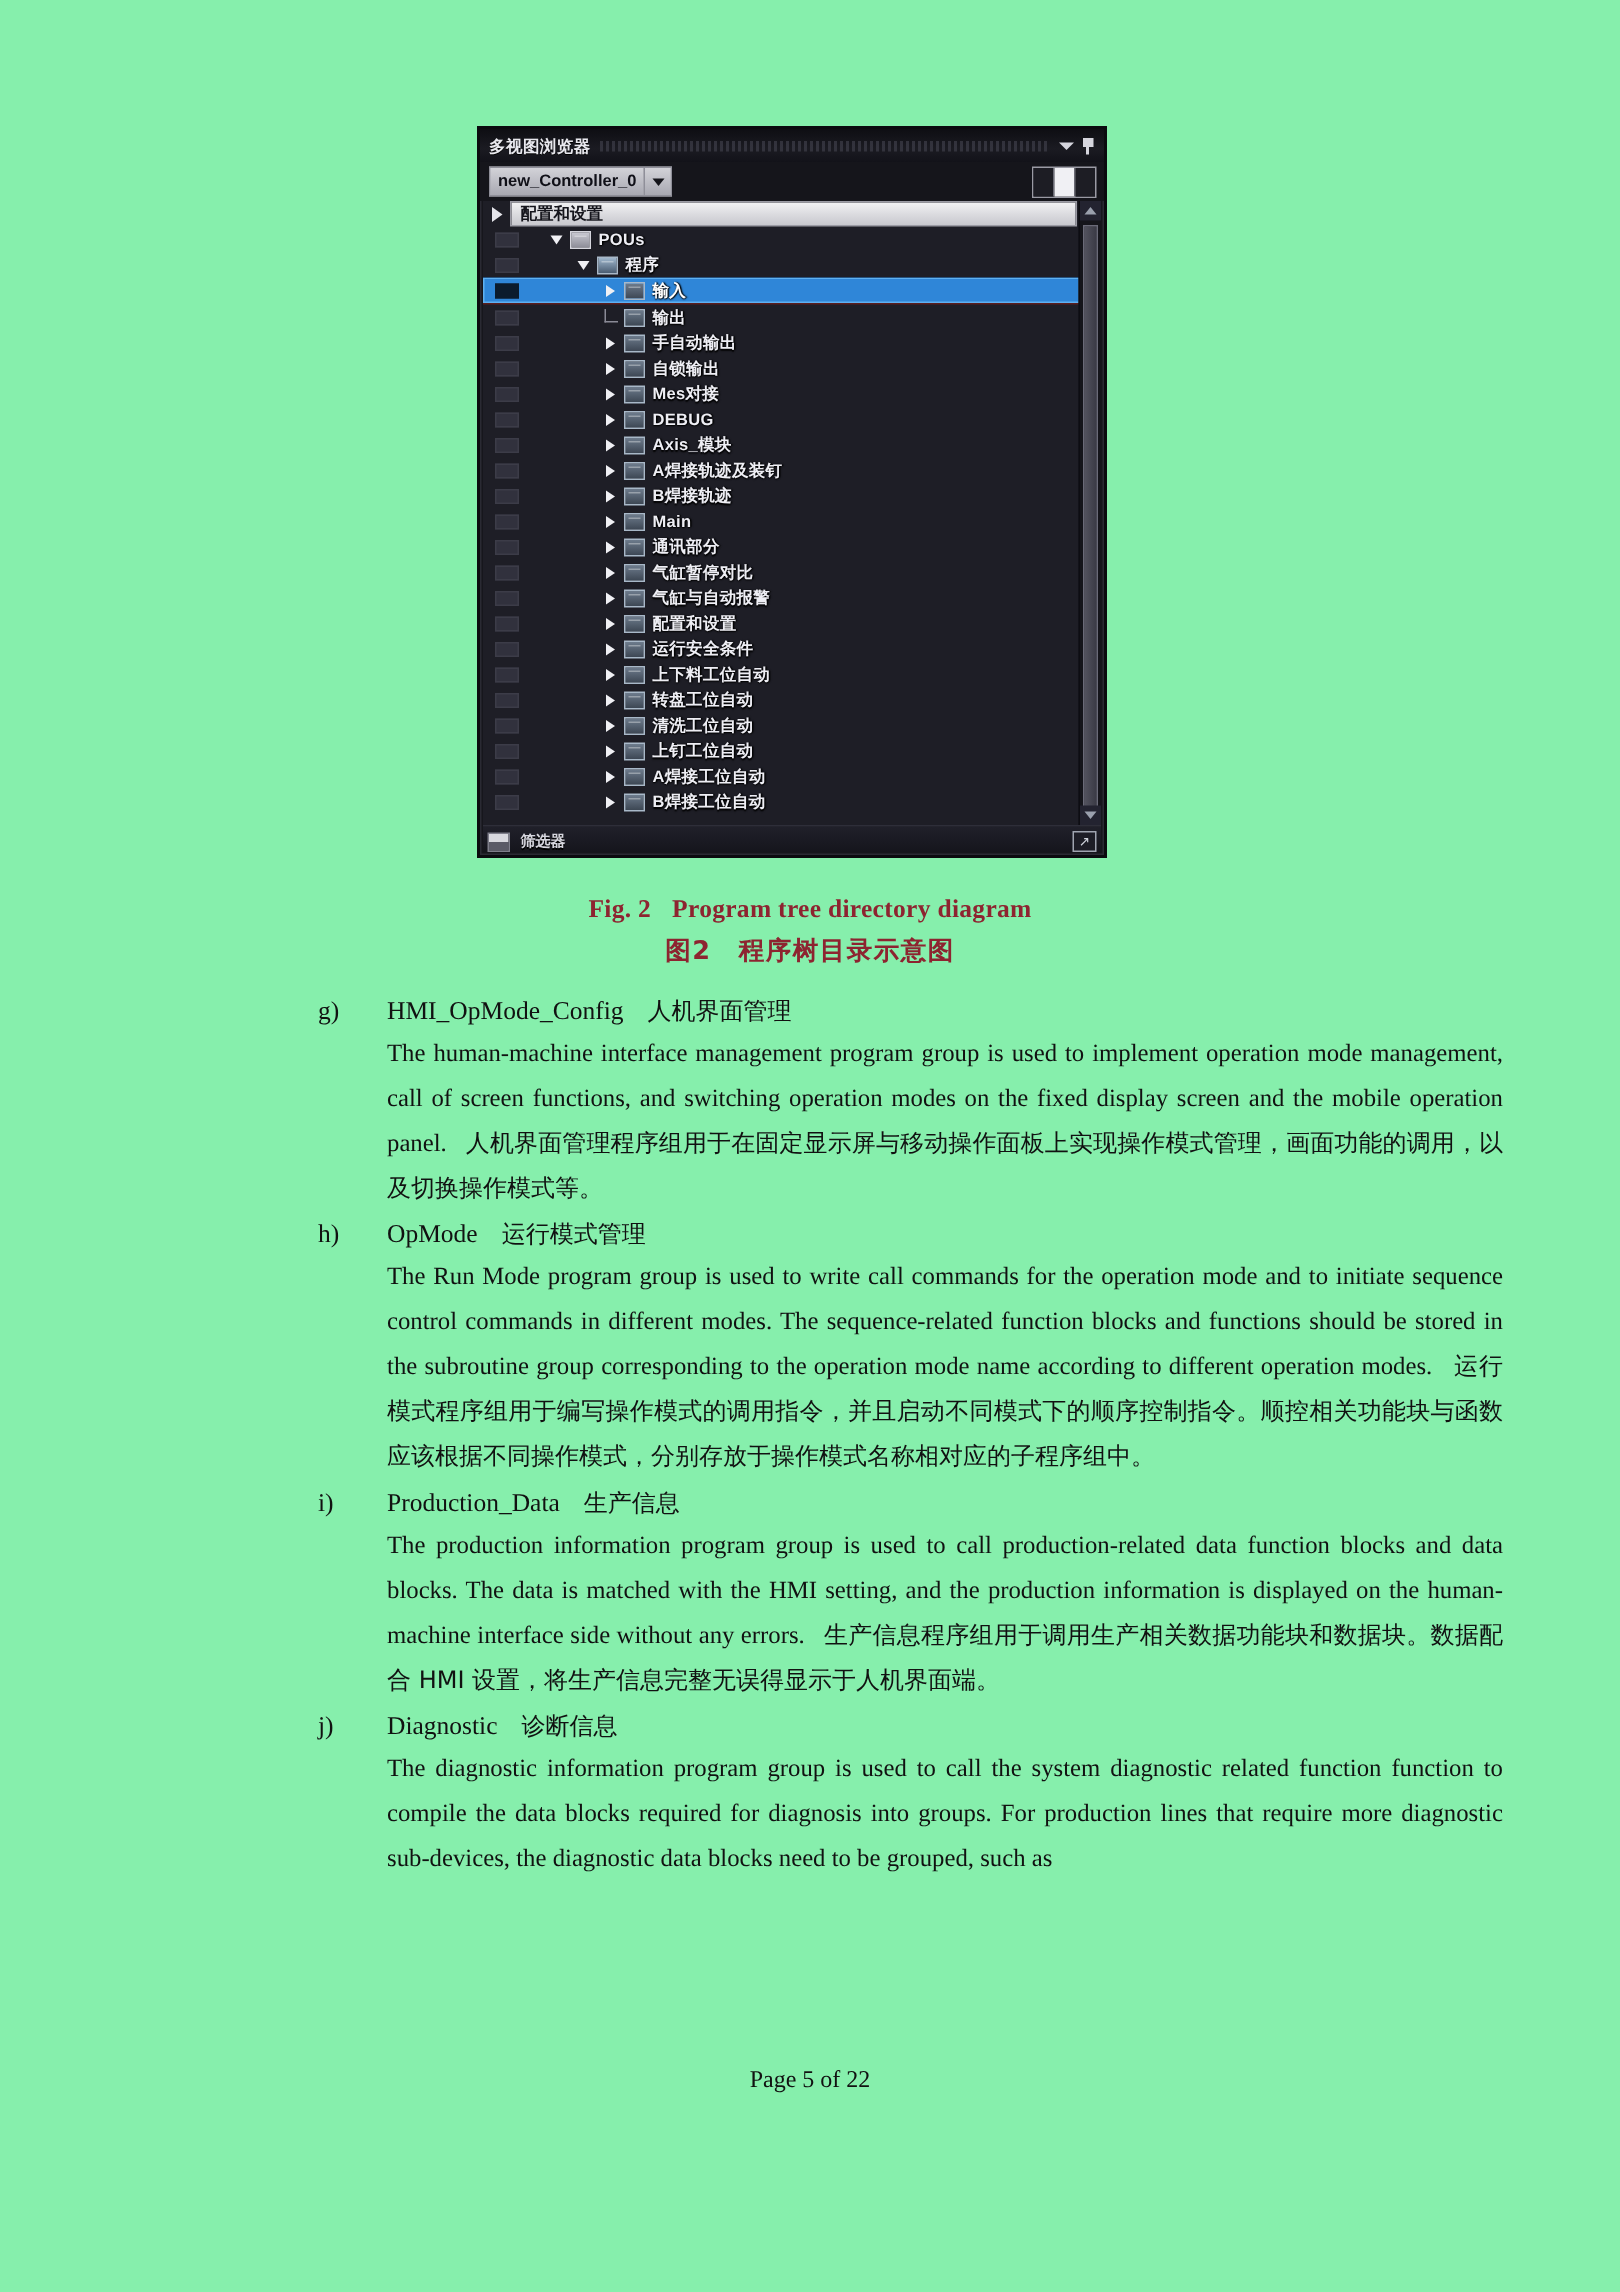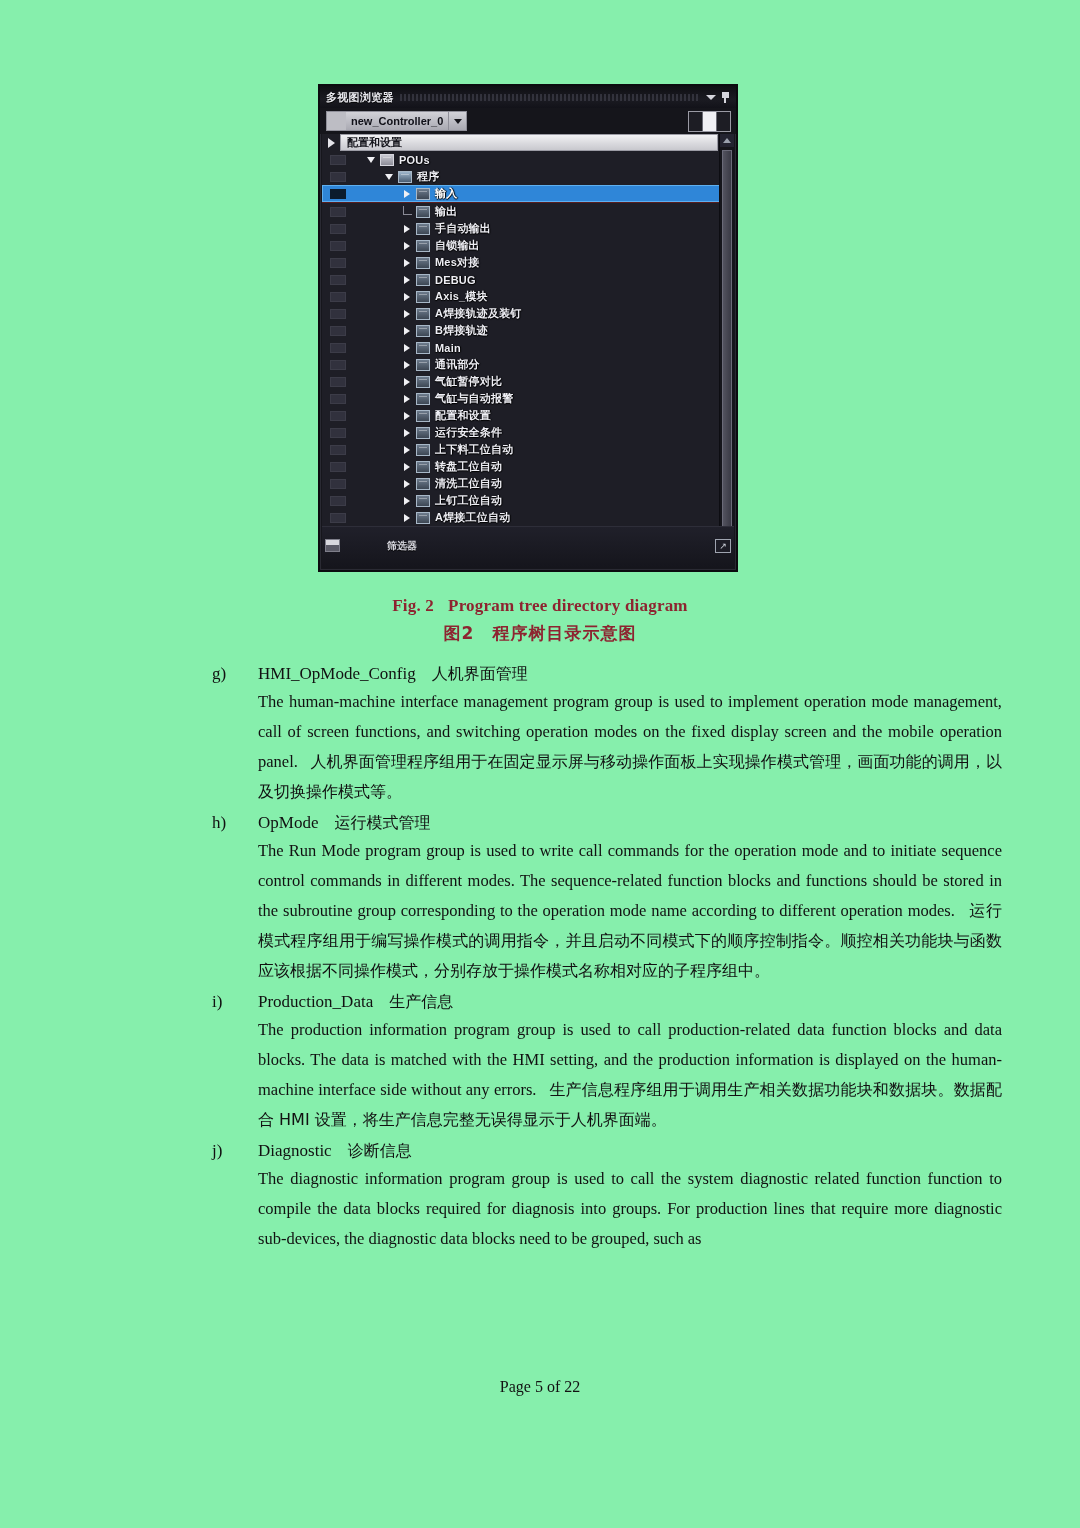--- a/index.html
+++ b/index.html
@@ -99,21 +99,20 @@
     align-items: center;
     padding: 0 4px 0 6px;
     position: relative;
   }
   .ctrl-combo {
     display: flex;
     align-items: stretch;
     border: 1px solid #8f8f99;
     background: #bdbdc4;
     height: 18px;
-    padding-left: 19px;
   }
   .ctrl-combo-text {
     font-size: 11px;
     font-weight: bold;
     color: #101018;
     padding: 0 5px;
     display: flex;
     align-items: center;
     white-space: nowrap;
     background: linear-gradient(180deg,#d2d2d8,#a9a9b2);
@@ -295,23 +294,22 @@
   }
 
   
   .mvx-filter {
     position: absolute;
     left: 2px; right: 2px; bottom: 2px;
     height: 17px;
     background: linear-gradient(180deg,#20202a,#15151c);
     border-top: 1px solid #2e2e39;
     display: flex;
-    align-items: flex-start;
-    padding: 12px 3px;
-    gap: 40px;
+    align-items: flex-end;
+    padding: 0 3px;
   }
   .flt-icon {
     width: 13px; height: 11px;
     background: linear-gradient(180deg,#d8d8de 0 50%, #5a5a66 50% 100%);
     border: 1px solid #7e7e8a;
     flex: 0 0 13px;
   }
   .flt-label {
     font-size: 10px;
     font-weight: bold;

